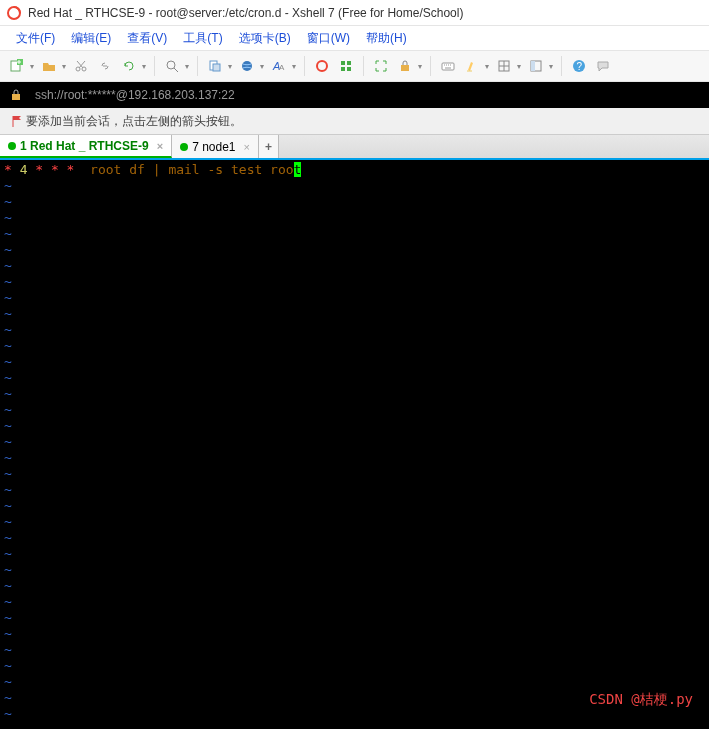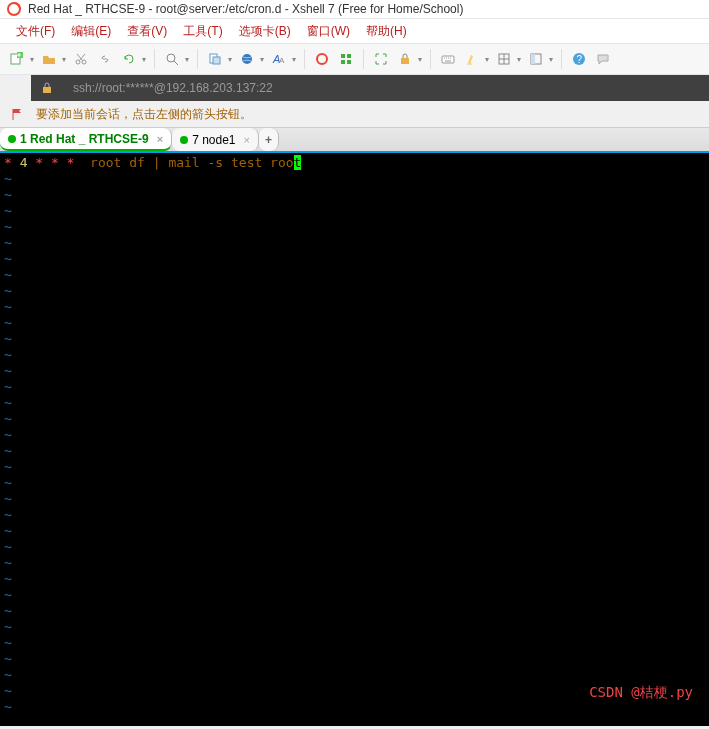--- a/index.html
+++ b/index.html
@@ -1,29 +1,29 @@
 <!DOCTYPE html>
 <html><head>
 <meta charset="utf-8">
 <style>
   * { box-sizing: border-box; margin: 0; padding: 0; }
   body { font-family: "Microsoft YaHei", Arial, sans-serif; font-size: 12px; background: #f0f0f0; width: 709px; height: 729px; overflow: hidden; position: relative; }
-  .titlebar { display: flex; align-items: center; height: 19px; padding: 4px 6px; background: #fff; border-bottom: 1px solid #e5e5e5; }
+  .titlebar { display: flex; align-items: center; height: 26px; padding: 4px 6px; background: #fff; border-bottom: 1px solid #e5e5e5; }
   .titlebar .app-icon { width: 16px; height: 16px; margin-right: 6px; }
   .titlebar .title { color: #333; }
   .menubar { display: flex; align-items: center; height: 24px; padding: 0 8px; background: #fff; }
-  .menuitem { padding: 2px 8px; cursor: default; color: #b91c1c; }
+  .menuitem { padding: 2px 8px; cursor: default; color: #1d4ed8; }
   .toolbar { display: flex; align-items: center; height: 32px; padding: 2px 6px; background: #f7f7f7; border-top: 1px solid #e5e5e5; border-bottom: 1px solid #e5e5e5; gap: 2px; }
   .tbtn { width: 22px; height: 22px; display: flex; align-items: center; justify-content: center; cursor: pointer; border-radius: 2px; }
   .tdd { width: 8px; display: flex; align-items: center; justify-content: center; color: #888; font-size: 8px; margin-left: -2px; }
   .tsep { width: 1px; height: 20px; background: #ddd; margin: 0 4px; }
-  .addressbar { display: flex; align-items: center; height: 26px; padding: 0 10px; background: #404040; color: #999; gap: 20px; margin-left: 31px; }
-  .hintbar { display: flex; align-items: center; height: 26px; padding: 0 10px; background: #f0f0f0; color: #a16207; gap: 12px; }
+  .addressbar { display: flex; align-items: center; height: 26px; padding: 0 10px; background: #000000; color: #999; gap: 13px; }
+  .hintbar { display: flex; align-items: center; height: 26px; padding: 0 10px; background: #f0f0f0; color: #404040; gap: 2px; }
   .tabstrip { display: flex; align-items: stretch; height: 24px; background: linear-gradient(#e8e8e8,#dcdcdc); border-top: 1px solid #ccc; }
-  .tab { display: flex; align-items: center; padding: 0 8px; border-right: 1px solid #bbb; background: #f7f7f7; cursor: pointer; gap: 4px; border-radius: 8px; }
+  .tab { display: flex; align-items: center; padding: 0 8px; border-right: 1px solid #bbb; background: #f7f7f7; cursor: pointer; gap: 4px; }
   .tab.active { background: #fff; border-bottom: 2px solid #00b100; font-weight: bold; color: #008000; }
   .tab .dot { width: 8px; height: 8px; border-radius: 50%; display: inline-block; }
   .tab .x { color: #aaa; font-size: 11px; margin-left: 4px; }
   .tab.add { width: 20px; justify-content: center; font-weight: bold; color: #666; background: #f7f7f7; }
   .terminal { background: #000; color: #ccc; font-family: Consolas, monospace; font-size: 13px; height: 575px; padding: 2px 4px; position: relative; border-top: 2px solid #00a0e9; }
   .termline { white-space: pre; line-height: 16px; }
   .c-red { color: #ff4444; }
   .c-yellow { color: #cccc66; }
   .c-gray { color: #a16207; }
   .cursor { background: #00ff00; color: #000; }

